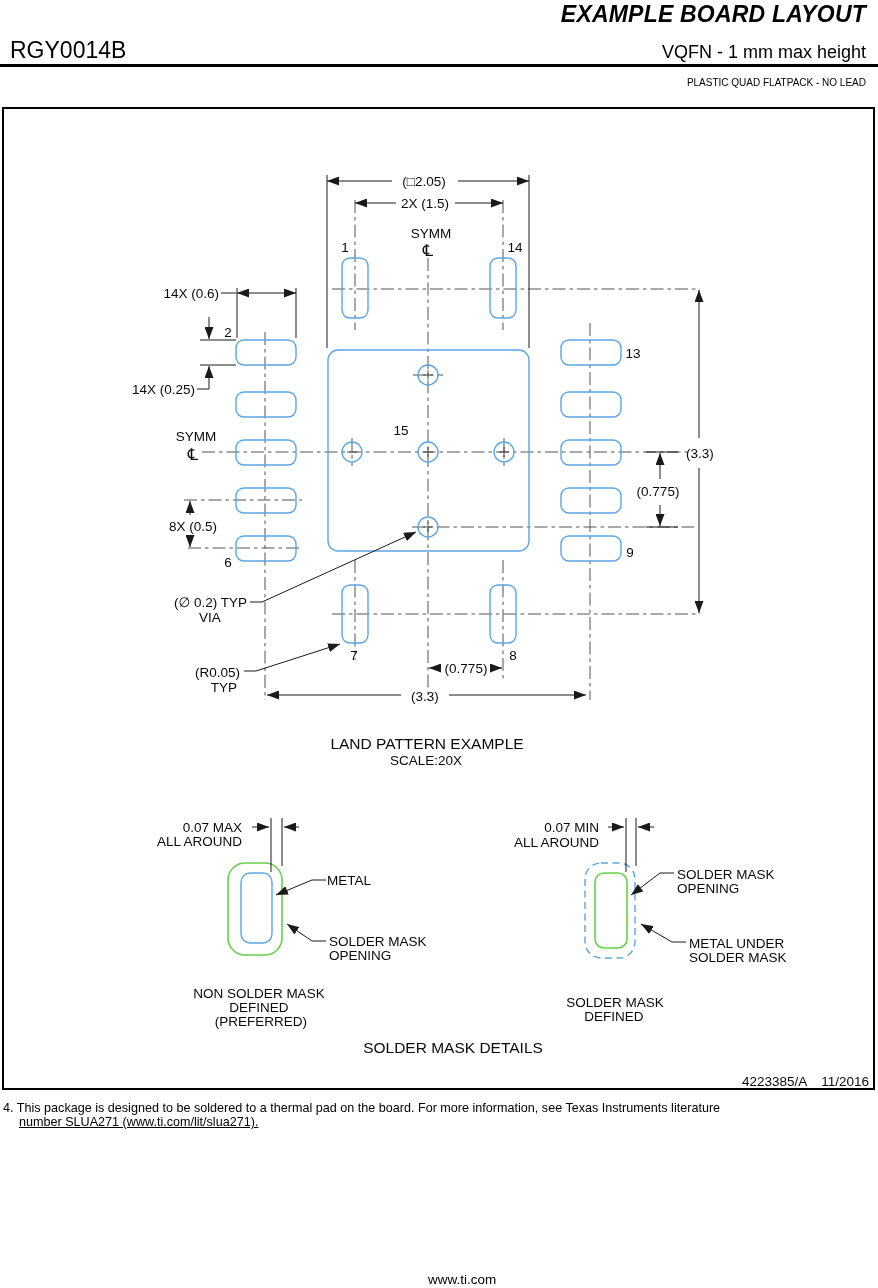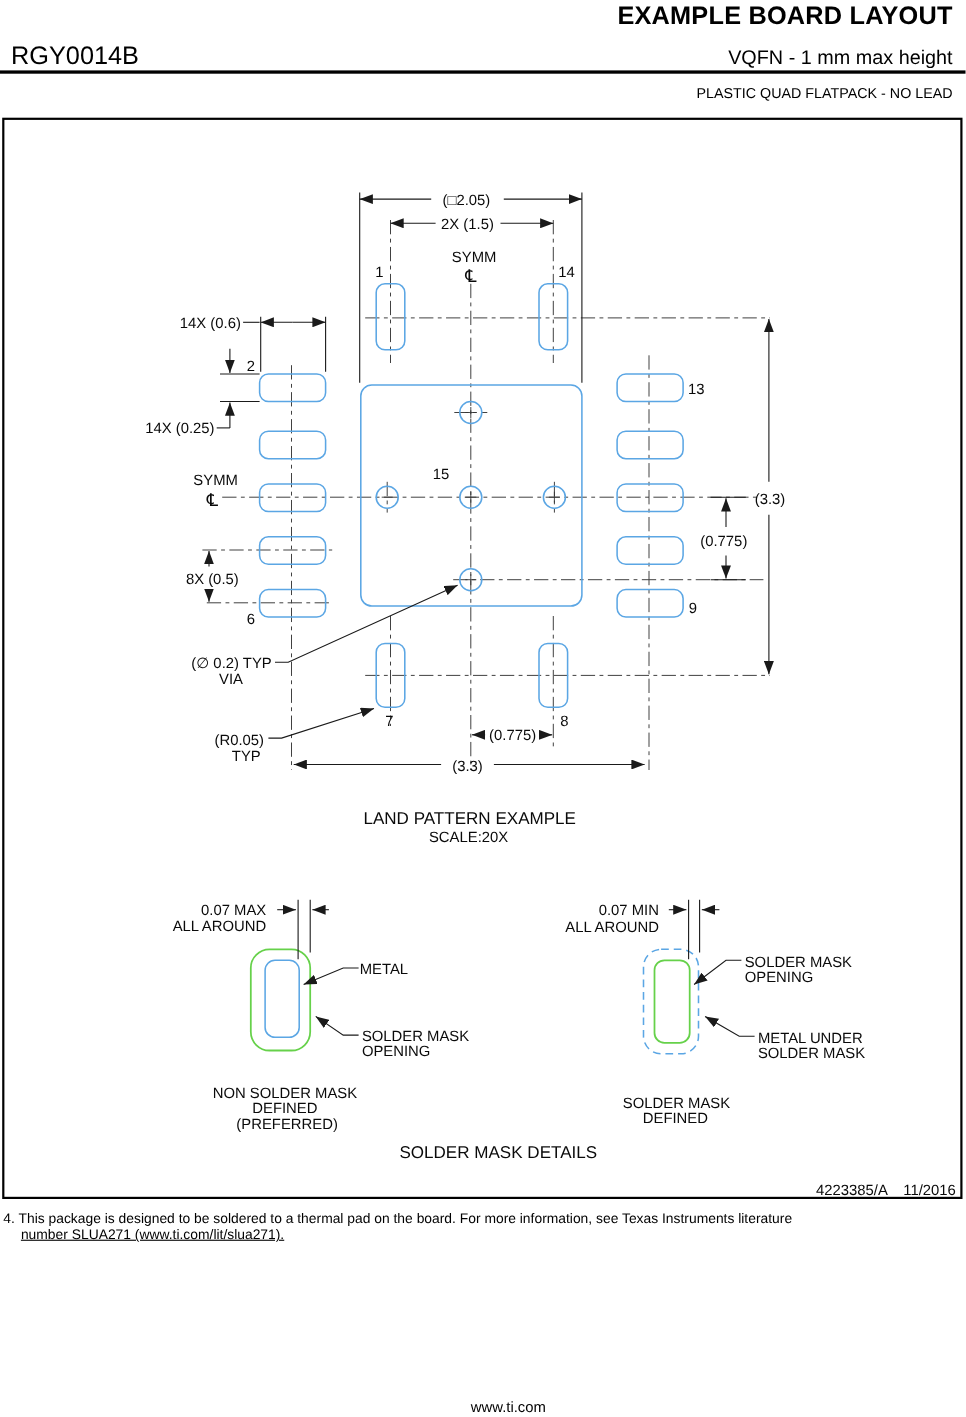--- a/index.html
+++ b/index.html
@@ -1,23 +1,23 @@
 <!DOCTYPE html>
 <html><head>
 <meta charset="utf-8">
 <style>
   html,body{margin:0;padding:0;background:#fff;}
   .page{position:relative;width:878px;height:1288px;background:#fff;overflow:hidden;
         font-family:"Liberation Sans",sans-serif;color:#000;}
   
-  .hdr-title{position:absolute;top:1px;right:12px;font-size:23px;font-weight:bold;letter-spacing:0.2px;}
+  .hdr-title{position:absolute;top:1px;right:12px;font-size:23px;font-weight:bold;letter-spacing:0.2px;font-style:italic;}
   .hdr-part{position:absolute;top:37px;left:10px;font-size:23px;font-weight:normal;}
   .hdr-pkg{position:absolute;top:42px;right:12px;font-size:18px;font-weight:normal;}
   .hdr-rule{position:absolute;top:64px;left:0;width:878px;height:3px;background:#000;}
-  .hdr-family{position:absolute;top:77px;right:12px;font-size:13px;}
+  .hdr-family{position:absolute;top:77px;right:12px;font-size:10px;}
   
   .notes{position:absolute;left:3px;top:1102px;font-size:12.6px;}
   .notes-heading{margin-bottom:11px;}
   .nl{line-height:13.9px;white-space:nowrap;}
   .ind{padding-left:16px;text-decoration:underline;}
   
   .site{position:absolute;left:428px;top:1272px;font-size:13.5px;}
   
   svg.drawing{position:absolute;left:0;top:0;}
   svg text{font-family:"Liberation Sans","DejaVu Sans",sans-serif;fill:#0a0a0a;font-size:13.5px;}

